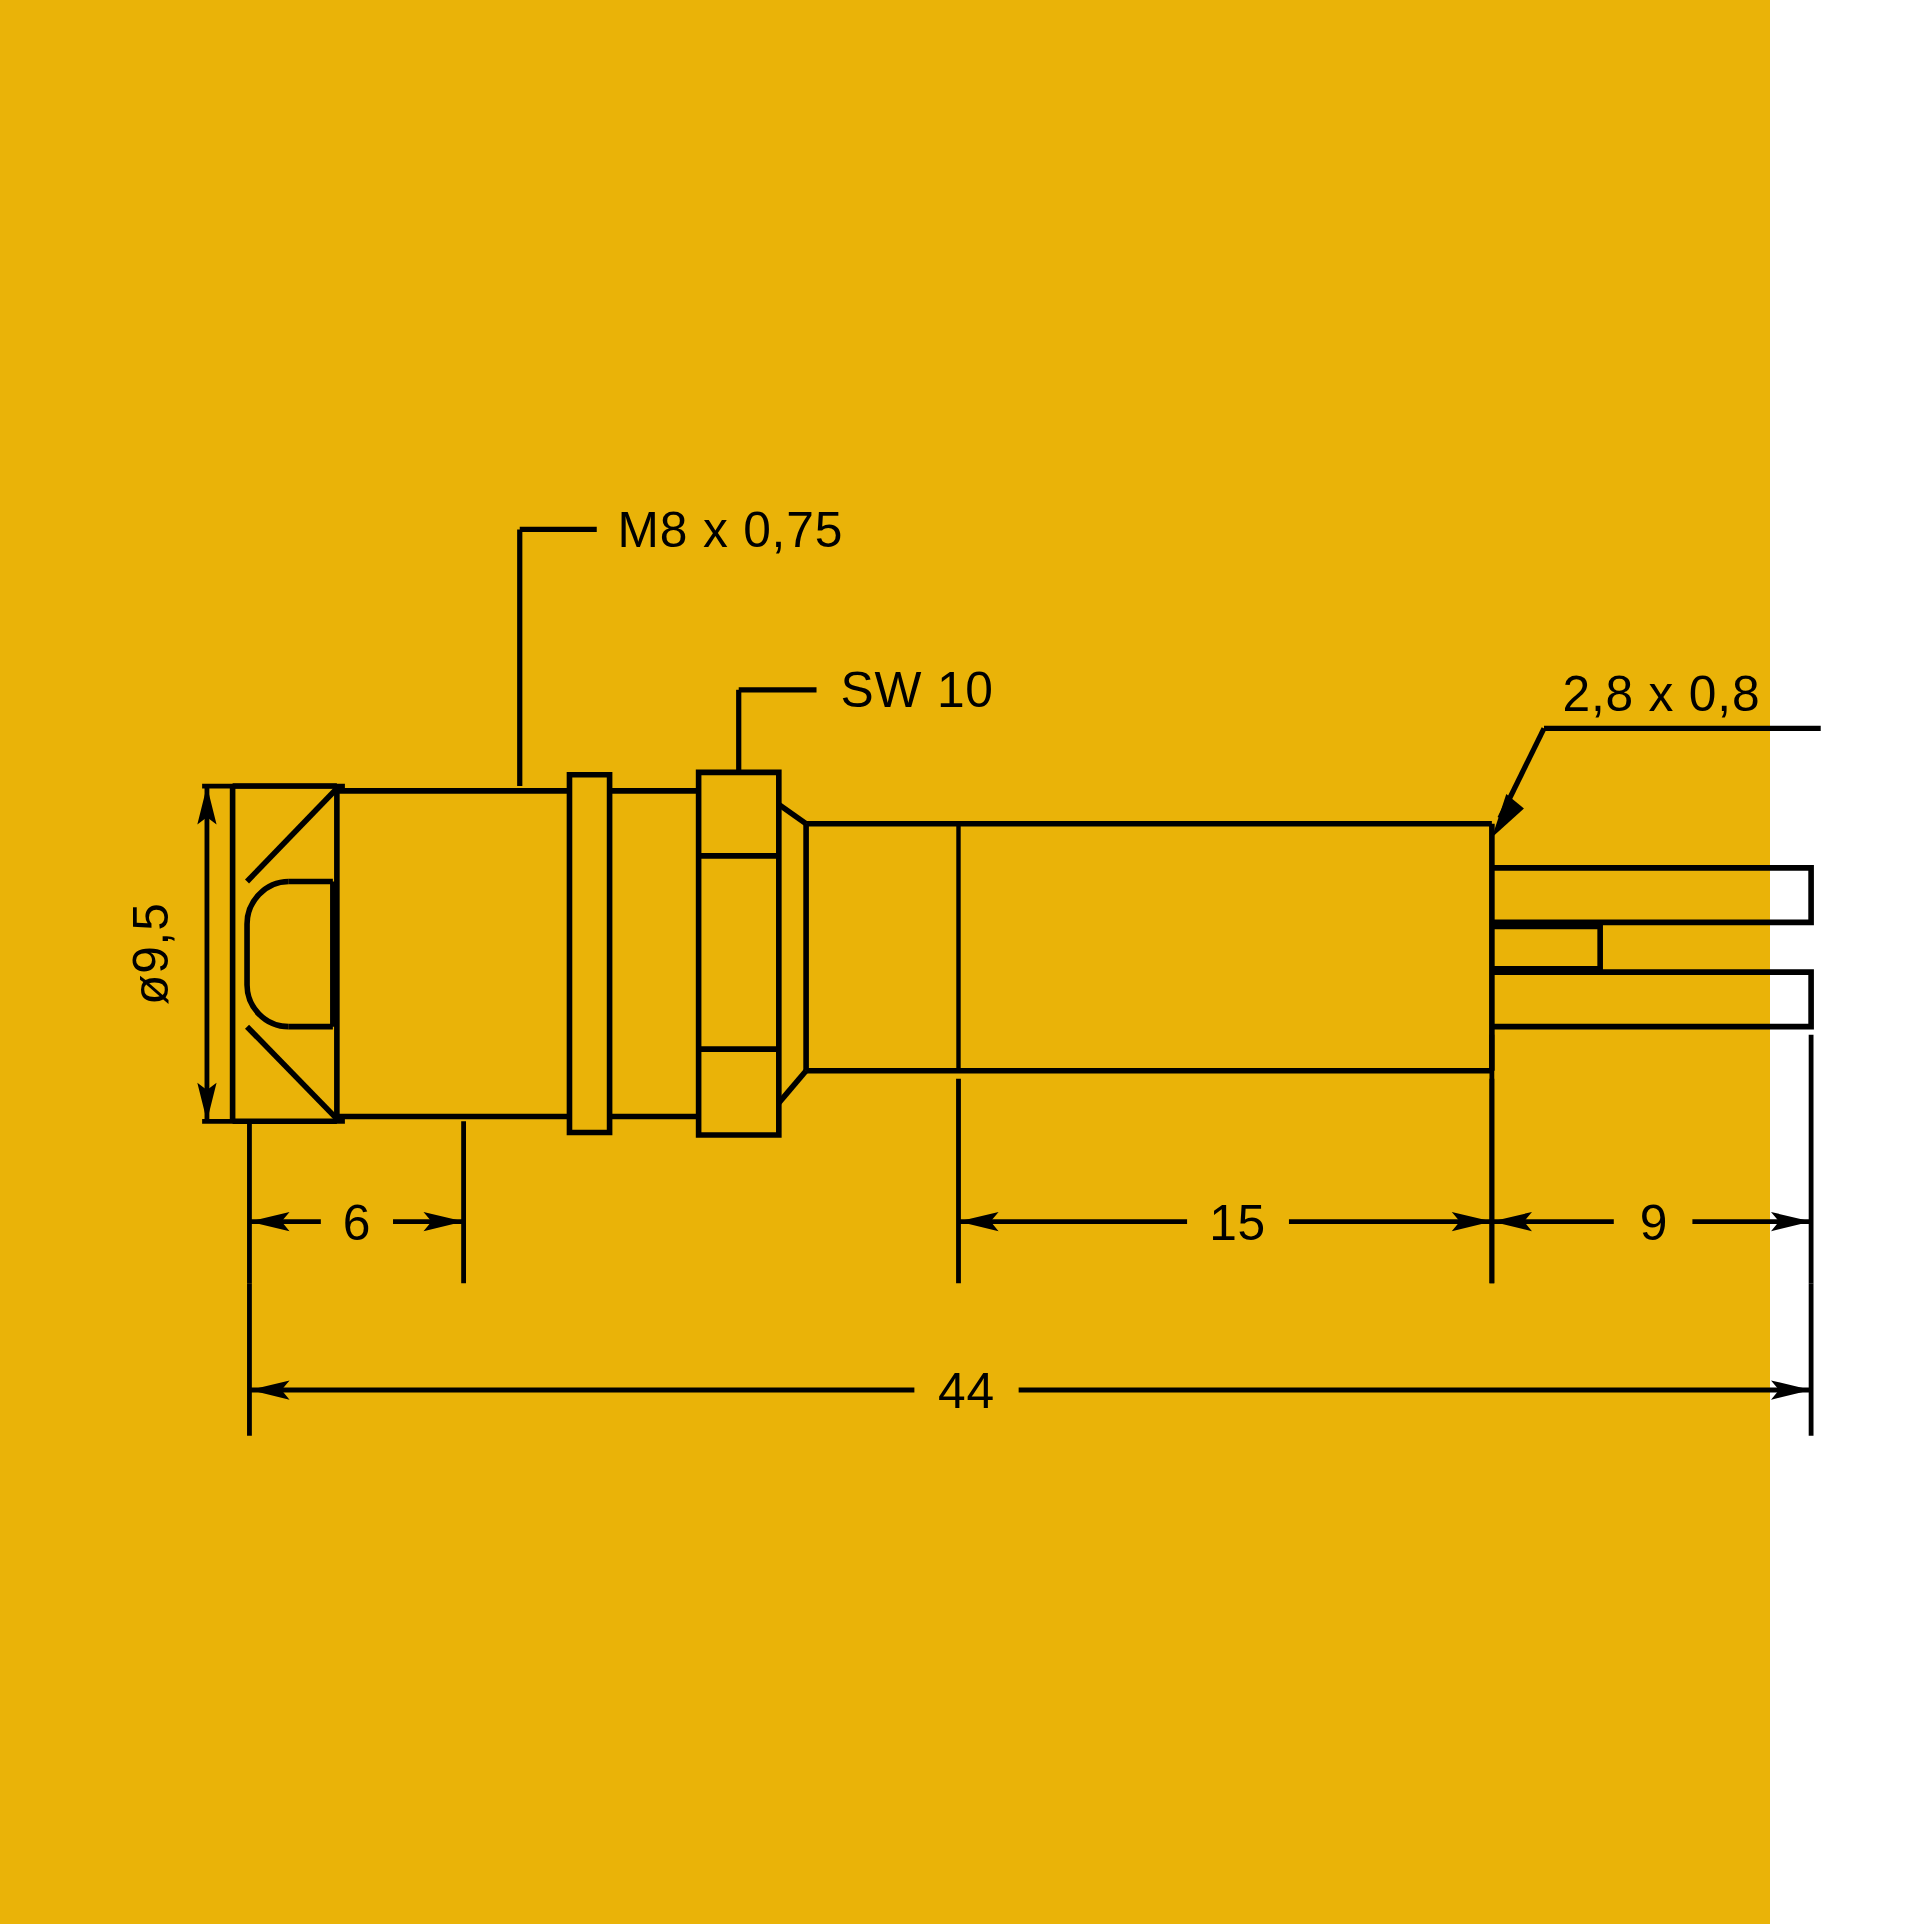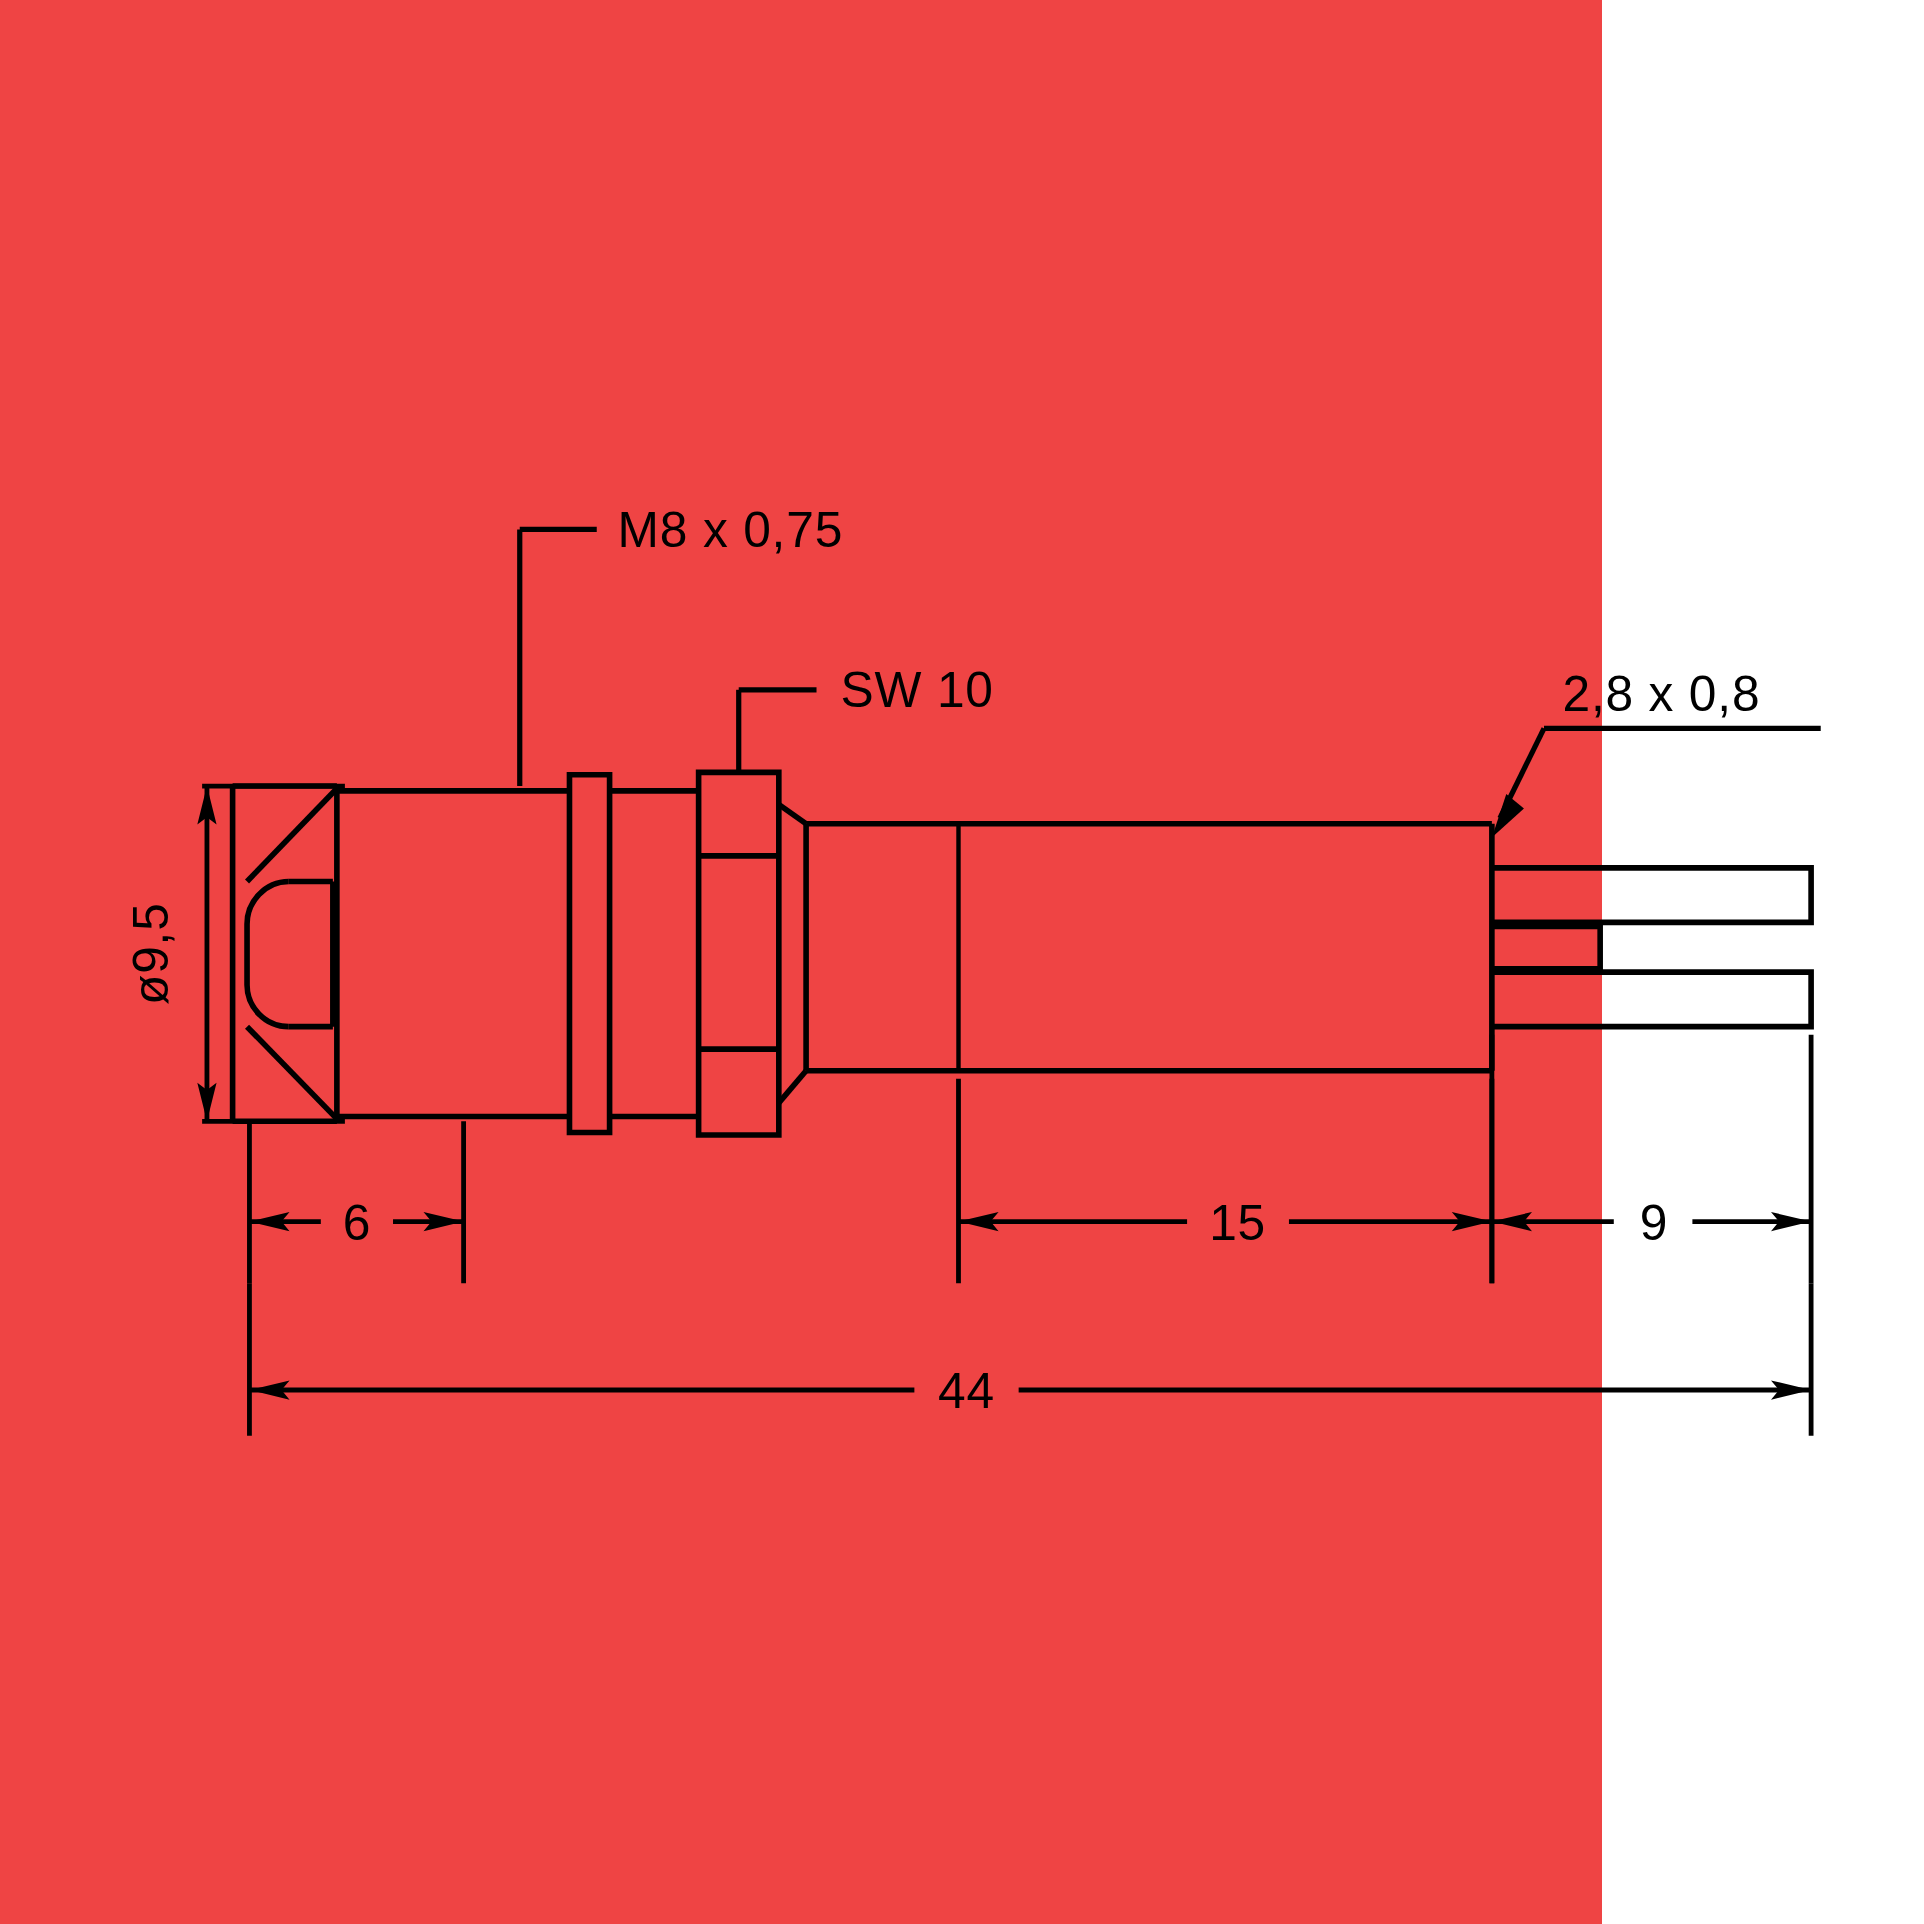--- a/index.html
+++ b/index.html
@@ -8,23 +8,23 @@
     background: #ffffff;
   }
   body {
     width: 1925px;
     height: 1925px;
     overflow: hidden;
     font-family: "Liberation Sans", sans-serif;
   }
   #drawing-root {
     position: relative;
-    width: 1602px;
+    width: 1770px;
     height: 1925px;
-    background: #ef4444;
+    background: #eab308;
   }
   svg#cad {
     display: block;
     width: 1925px;
     height: 1925px;
   }
   .ln {
     fill: none;
     stroke: #000000;
     stroke-width: 7;

